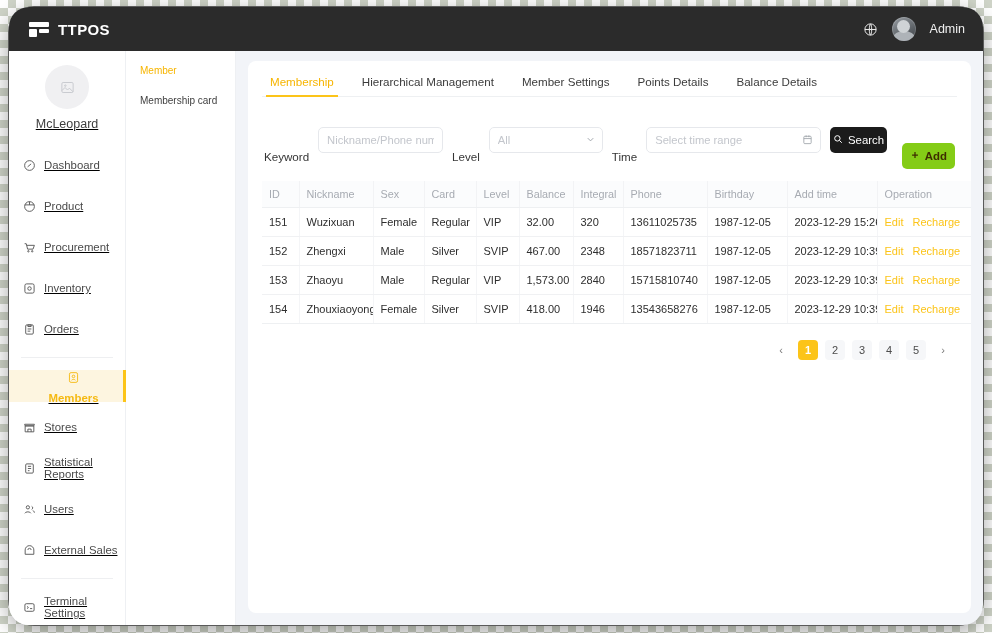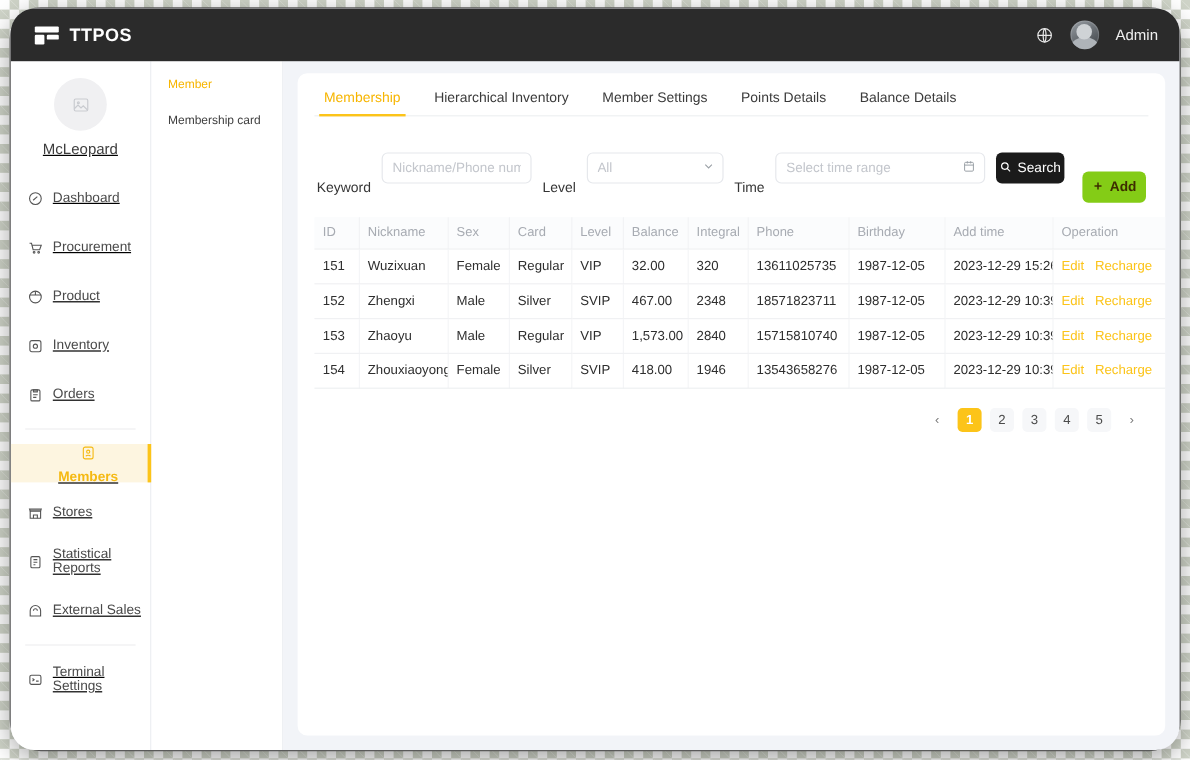--- a/index.html
+++ b/index.html
@@ -264,39 +264,39 @@
             <svg width="13" height="13" viewBox="0 0 24 24" fill="none" stroke="currentColor" stroke-width="1.7">
                   <circle cx="12" cy="12" r="9"></circle>
                   <path d="M8.5 14.5L15 9"></path>
                 </svg>
           </span>
           <span>Dashboard</span>
         </div>
         <div class="nav-item">
           <span class="ic">
             <svg width="13" height="13" viewBox="0 0 24 24" fill="none" stroke="currentColor" stroke-width="1.7">
+                  <circle cx="12" cy="12" r="9"></circle>
+                  <path d="M3.5 9h17M12 3v6"></path>
+                </svg>
+          </span>
+          <span>Product</span>
+        </div>
+        <div class="nav-item">
+          <span class="ic">
+            <svg width="13" height="13" viewBox="0 0 24 24" fill="none" stroke="currentColor" stroke-width="1.7">
                   <path d="M3 5h3l2.5 10h10L21 8H7"></path>
                   <circle cx="10" cy="19" r="1.3"></circle>
                   <circle cx="17" cy="19" r="1.3"></circle>
                 </svg>
           </span>
           <span>Procurement</span>
         </div>
         <div class="nav-item">
           <span class="ic">
             <svg width="13" height="13" viewBox="0 0 24 24" fill="none" stroke="currentColor" stroke-width="1.7">
-                  <circle cx="12" cy="12" r="9"></circle>
-                  <path d="M3.5 9h17M12 3v6"></path>
-                </svg>
-          </span>
-          <span>Product</span>
-        </div>
-        <div class="nav-item">
-          <span class="ic">
-            <svg width="13" height="13" viewBox="0 0 24 24" fill="none" stroke="currentColor" stroke-width="1.7">
                   <rect x="3.5" y="3.5" width="17" height="17" rx="3"></rect>
                   <circle cx="12" cy="12" r="3.2"></circle>
                 </svg>
           </span>
           <span>Inventory</span>
         </div>
         <div class="nav-item">
           <span class="ic">
             <svg width="13" height="13" viewBox="0 0 24 24" fill="none" stroke="currentColor" stroke-width="1.7">
                   <rect x="5" y="3.5" width="14" height="17" rx="2"></rect>
@@ -330,20 +330,30 @@
           <span>Stores</span>
         </div>
         <div class="nav-item">
           <span class="ic">
             <svg width="13" height="13" viewBox="0 0 24 24" fill="none" stroke="currentColor" stroke-width="1.7">
                   <rect x="5" y="3.5" width="14" height="17" rx="2"></rect>
                   <path d="M9 8h6M9 12h6M9 16h3"></path>
                 </svg>
           </span>
           <span>Statistical Reports</span>
+        </div>
+        <div class="nav-item">
+          <span class="ic">
+            <svg width="13" height="13" viewBox="0 0 24 24" fill="none" stroke="currentColor" stroke-width="1.7">
+                  <circle cx="9" cy="8" r="3"></circle>
+                  <path d="M3.5 19c.6-3.6 10.4-3.6 11 0"></path>
+                  <path d="M16 6.2a3 3 0 010 5.6M18 14c2.2.6 3 2.6 3 4"></path>
+                </svg>
+          </span>
+          <span>Users</span>
         </div>
         <div class="nav-item">
           <span class="ic">
             <svg width="13" height="13" viewBox="0 0 24 24" fill="none" stroke="currentColor" stroke-width="1.7">
                   <path d="M4 11a8 8 0 0116 0v8H4z"></path>
                   <path d="M9 11a3 3 0 016 0"></path>
                 </svg>
           </span>
           <span>External Sales</span>
         </div>
@@ -366,21 +376,21 @@
     <div class="subnav">
       <div class="subnav-item active">Member</div>
       <div class="subnav-item">Membership card</div>
     </div>
 
     <div class="main">
       <div class="card">
 
         <div class="tabs">
           <div class="tab active">Membership</div>
-          <div class="tab">Hierarchical Inventory</div>
+          <div class="tab">Hierarchical Management</div>
           <div class="tab">Member Settings</div>
           <div class="tab">Points Details</div>
           <div class="tab">Balance Details</div>
         </div>
 
         <div class="filters">
           <span class="f-label">Keyword</span>
           <input class="inp inp-keyword" type="text" placeholder="Nickname/Phone num..." style="">
 
           <span class="f-label">Level</span>

